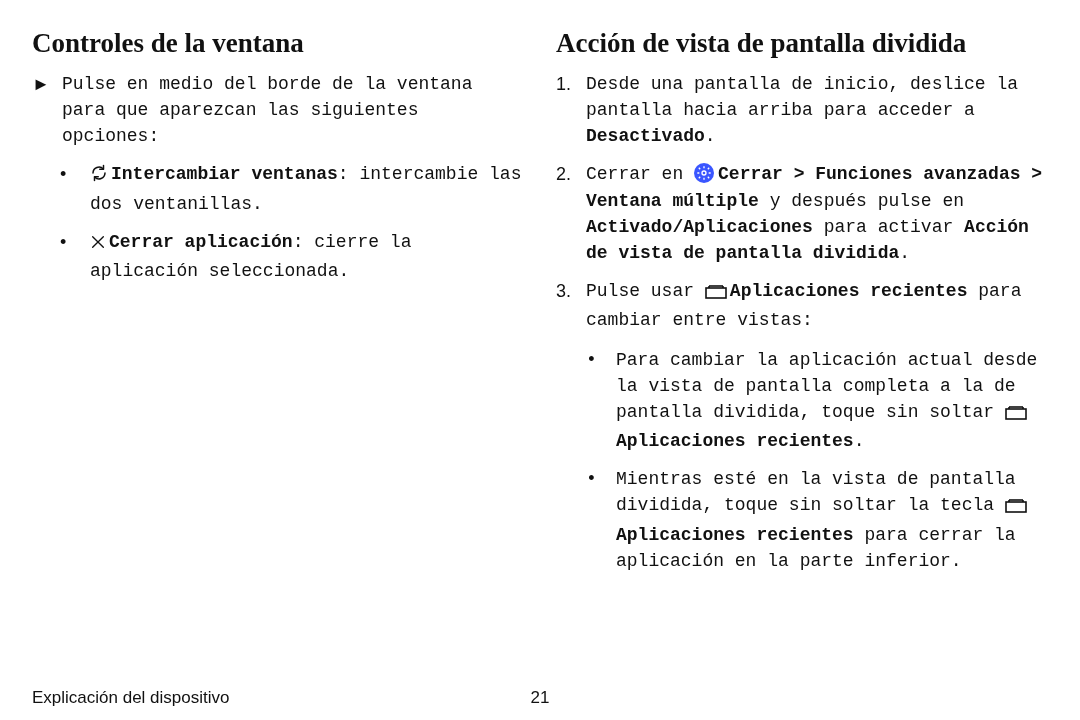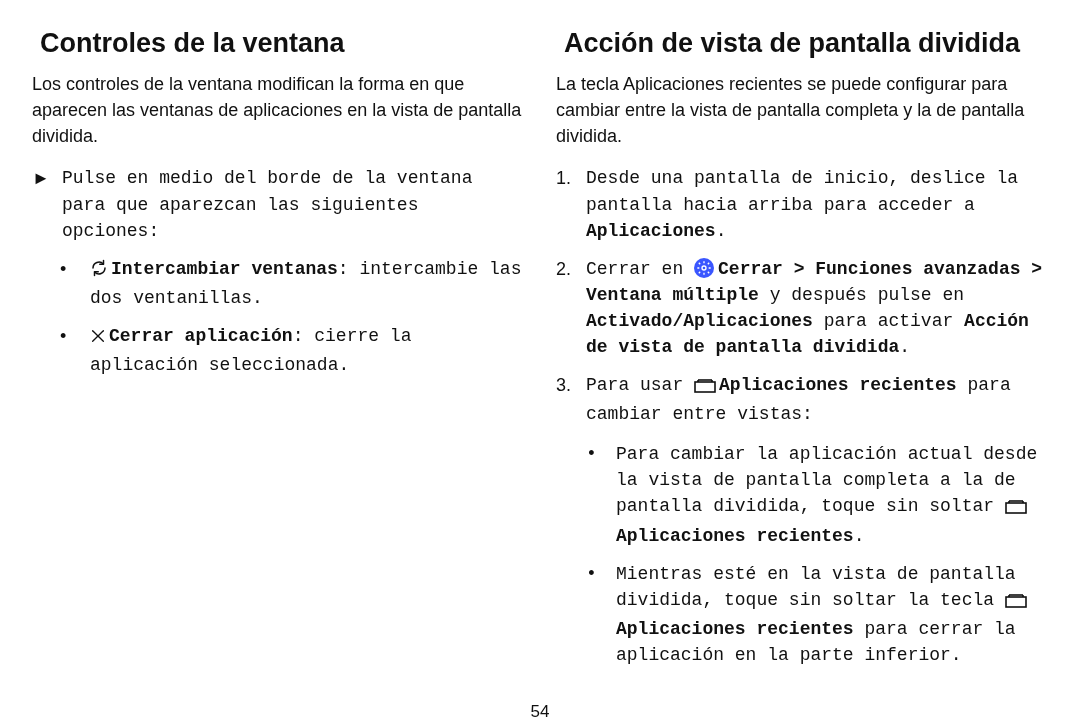--- a/index.html
+++ b/index.html
@@ -24,23 +24,24 @@
   .cols {
     flex: 1 1 auto;
     display: flex;
     gap: 32px;
   }
   .col {
     flex: 1 1 0;
     min-width: 0;
   }
   h2.sec {
-    margin: 0 0 8px 8px;
+    margin: 0 0 8px 0;
     font-size: 27px;
     font-weight: 700;
+    font-family: Liberation Serif, serif;
   }
   p.lead {
     margin: 0 0 16px 0;
   }
   .block {
     margin-bottom: 12px;
   }
   .row {
     display: flex;
     align-items: flex-start;
@@ -87,21 +88,20 @@
   .footer .center { position: absolute; left: 50%; transform: translateX(-50%);}
 </style>
 </head>
 <body>
 
 <div class="page">
   <div class="cols">
 
     <div class="col">
       <h2 class="sec">Controles de la ventana</h2>
-      <p class="lead">Los controles de la ventana modifican la forma en que aparecen las ventanas de aplicaciones en la vista de pantalla dividida.</p>
 
       <div class="block row">
         <div class="marker">►</div>
         <div class="body">Pulse en medio del borde de la ventana para que aparezcan las siguientes opciones:</div>
       </div>
 
       <div class="nested">
         <div class="block row">
           <div class="marker">•</div>
           <div class="body">
@@ -125,45 +125,44 @@
                 <line x1="20" y1="4" x2="4" y2="20"></line>
               </svg>
             </span><span class="b">Cerrar aplicación</span><span>: cierre la aplicación seleccionada.</span>
           </div>
         </div>
       </div>
     </div>
 
     <div class="col">
       <h2 class="sec">Acción de vista de pantalla dividida</h2>
-      <p class="lead">La tecla Aplicaciones recientes se puede configurar para cambiar entre la vista de pantalla completa y la de pantalla dividida.</p>
 
       <div class="block row">
         <div class="marker">1.</div>
         <div class="body">
-          <span>Desde una pantalla de inicio, deslice la pantalla hacia arriba para acceder a </span><span class="b">Aplicaciones</span><span>.</span>
+          <span>Desde una pantalla de inicio, deslice la pantalla hacia arriba para acceder a </span><span class="b">Desactivado</span><span>.</span>
         </div>
       </div>
 
       <div class="block row">
         <div class="marker">2.</div>
         <div class="body">
           <span>Cerrar en </span><span class="inline-icon settings">
             <svg width="16" height="16" viewBox="0 0 24 24" fill="none" stroke="#fff" stroke-width="2">
               <circle cx="12" cy="12" r="3"></circle>
               <path d="M12 2v3M12 19v3M4.2 4.2l2.1 2.1M17.7 17.7l2.1 2.1M2 12h3M19 12h3M4.2 19.8l2.1-2.1M17.7 6.3l2.1-2.1"></path>
             </svg>
           </span><span class="b">Cerrar</span><span class="b"> &gt; </span><span class="b">Funciones avanzadas</span><span class="b"> &gt; </span><span class="b">Ventana múltiple</span><span> y después pulse en </span><span class="b">Activado/​Aplicaciones</span><span> para activar </span><span class="b">Acción de vista de pantalla dividida</span><span>.</span>
         </div>
       </div>
 
       <div class="block row">
         <div class="marker">3.</div>
         <div class="body">
-          <span>Para usar </span><span class="inline-icon">
+          <span>Pulse usar </span><span class="inline-icon">
             <svg width="22" height="14" viewBox="0 0 22 14" fill="none" stroke="#111" stroke-width="1.6">
               <rect x="1" y="3" width="20" height="10"></rect>
               <line x1="4" y1="3" x2="4" y2="1"></line>
               <line x1="4" y1="1" x2="18" y2="1"></line>
               <line x1="18" y1="1" x2="18" y2="3"></line>
             </svg>
           </span><span class="b">Aplicaciones recientes</span><span> para cambiar entre vistas:</span>
 
           <div class="nested" style="padding-left:0; margin-top:14px;">
             <div class="block row">
@@ -194,16 +193,17 @@
               </div>
             </div>
           </div>
         </div>
       </div>
     </div>
   </div>
 
   <div class="footer-wrap">
     <div class="footer">
-      <span class="center">54</span>
+      <span class="left">Explicación del dispositivo</span>
+      <span class="center">21</span>
     </div>
   </div>
 </div>
 
 </body></html>

